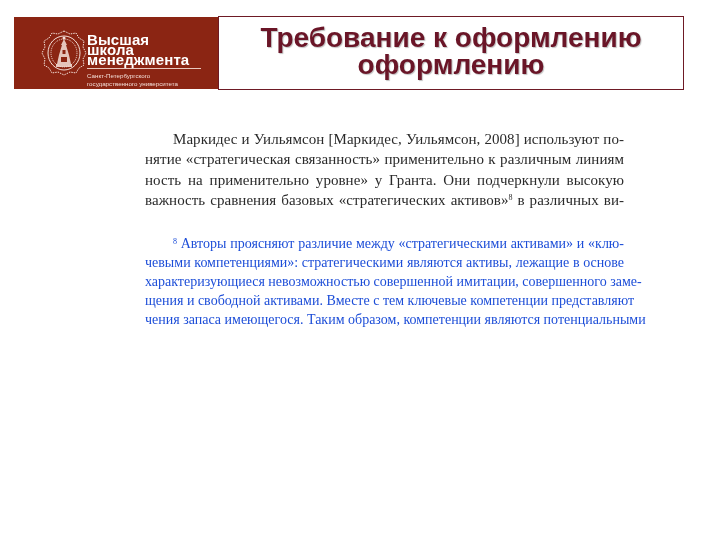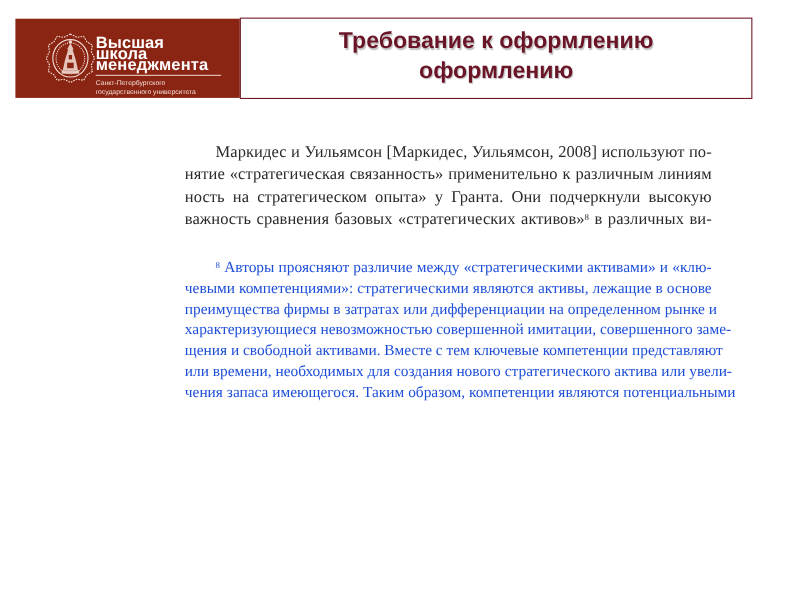--- a/index.html
+++ b/index.html
@@ -63,28 +63,28 @@
       height: 74px;
       border: 1px solid #6e1a25;
       box-sizing: border-box;
       background: #ffffff;
       text-align: center;
     }
     .title-text {
       margin-top: 7px;
       font-family: "Liberation Sans", sans-serif;
       font-weight: bold;
-      font-size: 21px;
+      font-size: 28px;
       line-height: 27px;
       color: #6a1527;
       text-shadow: 1px 1px 1px rgba(0,0,0,0.25);
     }
     .content {
       position: absolute;
-      left: 168px;
+      left: 145px;
       top: 129px;
       width: 479px;
       font-family: "Liberation Serif", serif;
       color: #2a2a2a;
     }
     .main-para {
       font-size: 15px;
       line-height: 20.3px;
       text-align: justify;
       text-indent: 28px;
@@ -151,26 +151,24 @@
   <div class="title-text">
     <div>Требование к оформлению</div>
     <div>оформлению</div>
   </div>
 </div>
 
 <div class="content">
   <div class="main-para" style="text-indent:0">
     <span class="line indent">Маркидес и Уильямсон [Маркидес, Уильямсон, 2008] используют по-</span>
     <span class="line">нятие «стратегическая связанность» применительно к различным линиям</span>
-    <span class="line">ность на стратегическом опыта» у Гранта. Они подчеркнули высокую</span>
+    <span class="line">ность на применительно уровне» у Гранта. Они подчеркнули высокую</span>
     <span class="line"><span>важность сравнения базовых «стратегических активов»</span><sup>8</sup><span> в различных ви-</span></span>
   </div>
 
   <div class="footnote" style="text-indent:0">
     <span class="line indent"><sup>8</sup><span> Авторы проясняют различие между «стратегическими активами» и «клю-</span></span>
     <span class="line">чевыми компетенциями»: стратегическими являются активы, лежащие в основе</span>
-    <span class="line">преимущества фирмы в затратах или дифференциации на определенном рынке и</span>
     <span class="line">характеризующиеся невозможностью совершенной имитации, совершенного заме-</span>
     <span class="line">щения и свободной активами. Вместе с тем ключевые компетенции представляют</span>
-    <span class="line">или времени, необходимых для создания нового стратегического актива или увели-</span>
     <span class="line">чения запаса имеющегося. Таким образом, компетенции являются потенциальными</span>
   </div>
 </div>
 
 </body></html>

